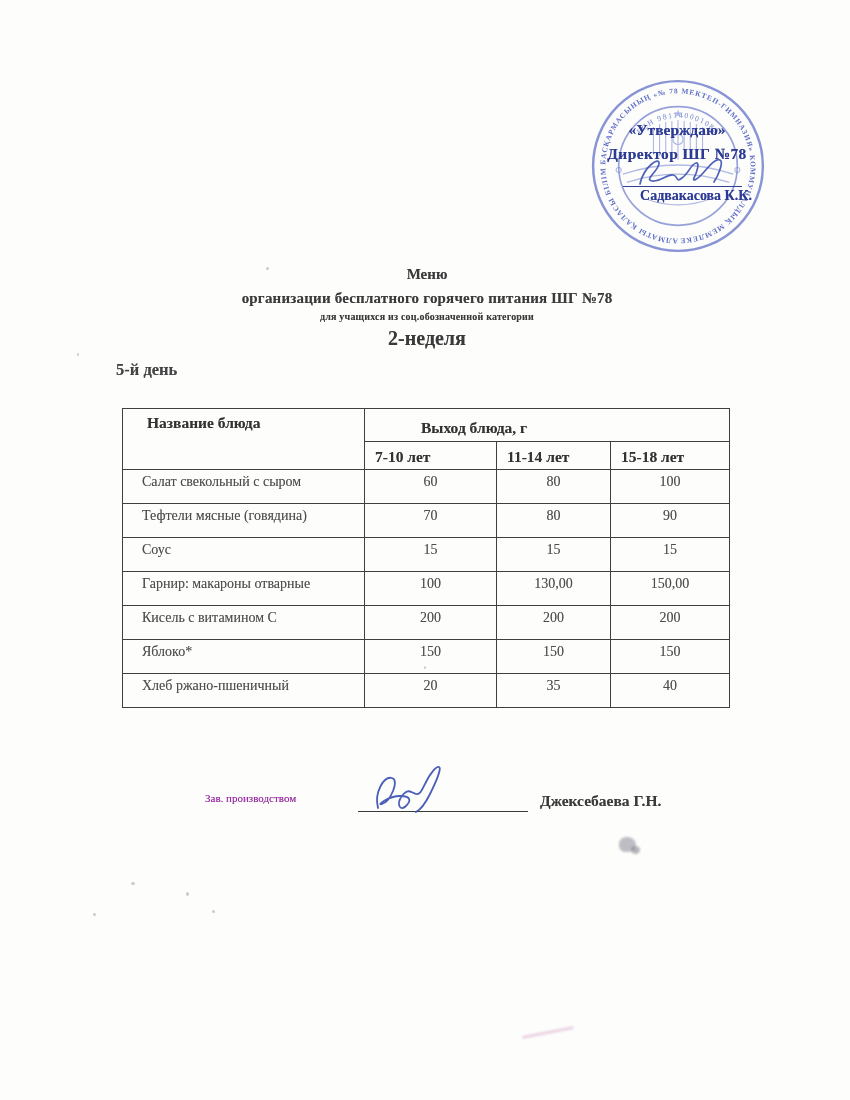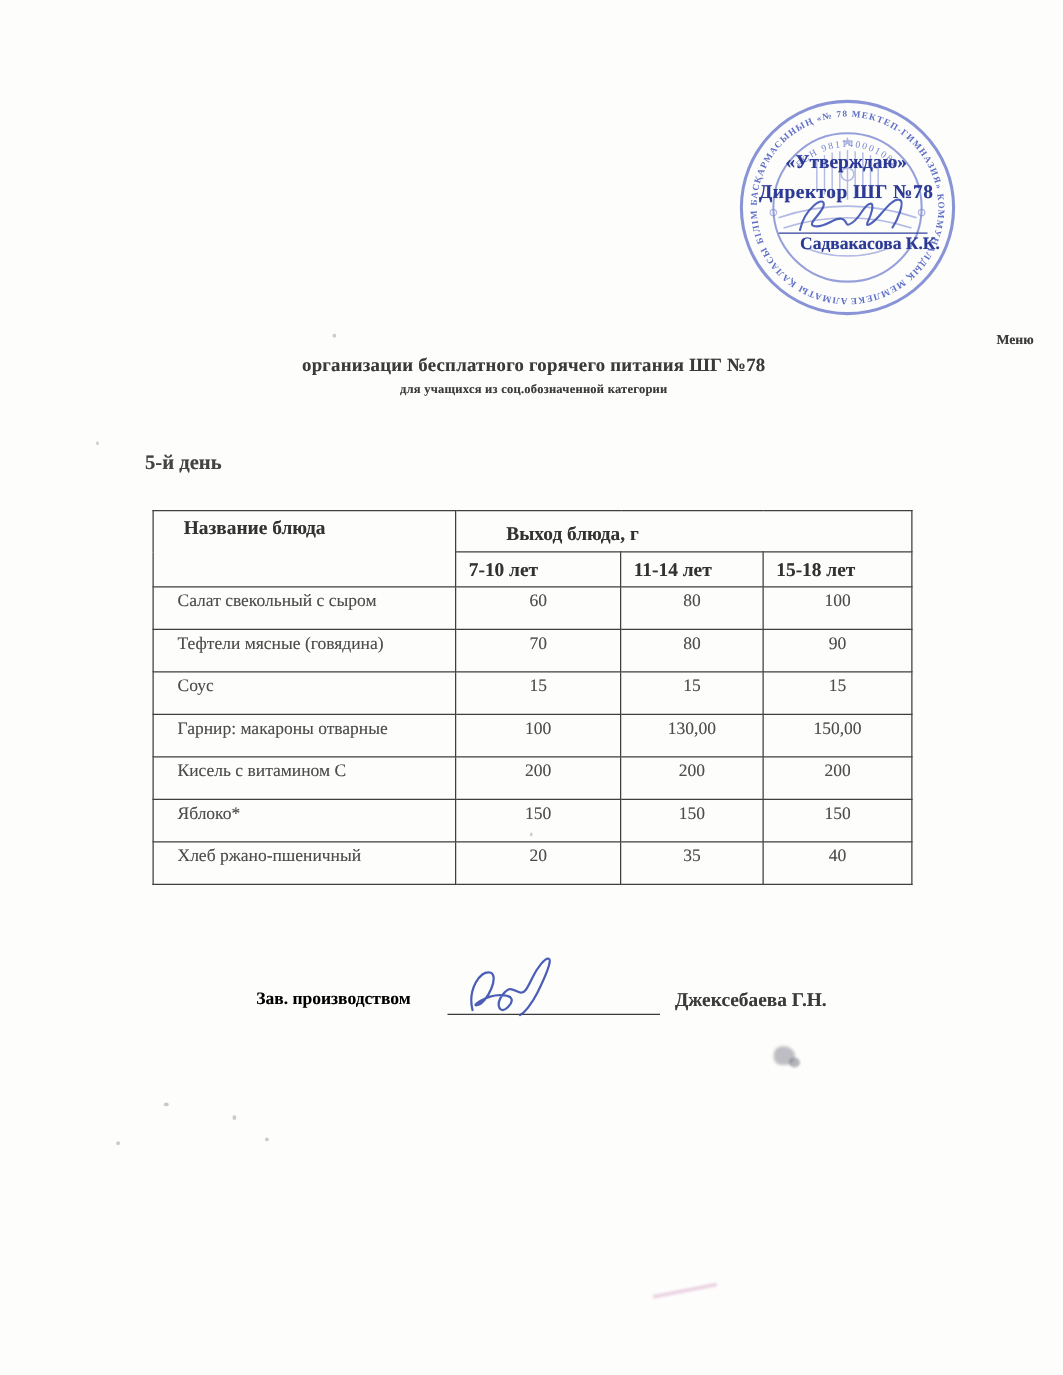--- a/index.html
+++ b/index.html
@@ -18,42 +18,42 @@
   .approve-quoted{left:597px;top:121px;width:160px;font-size:15.5px;}
   .approve-director{left:592px;top:145px;width:170px;font-size:15.5px;letter-spacing:.4px;}
   .approve-underline{left:623px;top:168px;width:119px;height:18px;
     border-bottom:1.6px solid #32409c;}
   .approve-name{left:622px;top:188px;width:148px;font-size:14px;}
   .seal-signature{left:634px;top:150px;width:106px;height:42px;}
 
   
   .title-wrap{left:27px;top:266px;width:800px;text-align:center;}
   .title-wrap div{font-weight:bold;color:#3a3a3a;text-shadow:0 0 .5px rgba(58,58,58,.45);}
-  .t1{font-size:11px;margin-bottom:7px;text-align:right;}
+  .t1{font-size:15px;margin-bottom:7px;}
   .t2{font-size:15px;margin-bottom:4px;letter-spacing:.2px;}
   .t3{font-size:10px;margin-bottom:5px;letter-spacing:.2px;}
   .t4{font-size:20px;margin-top:3px;}
   .day-label{left:116px;top:360px;font-size:16.5px;font-weight:bold;color:#444;
     text-shadow:0 0 .5px rgba(58,58,58,.45);}
 
   
   .menu-table{left:122px;top:408px;width:607px;border-collapse:collapse;table-layout:fixed;}
   .menu-table td,.menu-table th{border:1.6px solid #3f3f3f;overflow:hidden;white-space:nowrap;}
   .menu-table th{font-size:15.5px;color:#323232;text-align:left;font-weight:bold;
     text-shadow:0 0 .5px rgba(50,50,50,.4);}
   .th-dish{vertical-align:top;padding:5px 4px 0 24px;height:27px;}
-  .th-output{padding:5px 4px 0 40px;height:27px;}
+  .th-output{padding:5px 4px 0 56px;height:27px;}
   .th-age{padding:3px 4px 0 10px;height:24px;}
   .menu-table td{font-size:14px;color:#4d4d4d;height:29px;vertical-align:top;
     text-shadow:0 0 .4px rgba(70,70,70,.4);}
   .td-dish{padding:4px 4px 0 19px;text-align:left;}
   .td-val{padding:4px 2px 0 2px;text-align:center;}
 
   
-  .footer-role{left:205px;top:792px;font-size:14px;font-weight:bold;color:#000000;
+  .footer-role{left:205px;top:792px;font-size:11px;font-weight:normal;color:#a21caf;
     text-shadow:0 0 .5px rgba(58,58,58,.45);}
   .footer-line{left:358px;top:793px;width:170px;height:18px;border-bottom:1.6px solid #3a3a3a;}
   .footer-sign{left:370px;top:762px;width:96px;height:54px;}
   .footer-name{left:540px;top:792px;font-size:15.5px;font-weight:bold;color:#3a3a3a;
     text-shadow:0 0 .5px rgba(58,58,58,.45);}
 
   
   .speck{border-radius:50%;background:#8d8d8d;opacity:.45;filter:blur(.4px);}
   .smudge{left:619px;top:837px;width:17px;height:15px;background:#7e7e8c;opacity:.5;
     border-radius:45% 55% 50% 40%;filter:blur(1.2px);}
@@ -106,20 +106,21 @@
 <svg class="abs seal-signature" viewBox="0 0 106 42">
   <path d="M6,34 C10,16 26,6 25,14 C24,21 10,30 18,31 C27,32 33,24 39,25 C45,26 41,33 48,28 C55,23 57,14 62,13 C66,12 63,22 60,28 C58,32 63,30 70,22 C76,15 82,8 86,10 C90,12 84,26 80,32" fill="none" stroke="#3c50b0" stroke-width="1.7" stroke-linecap="round" opacity=".9"></path>
 </svg>
 <div class="abs approve-underline"></div>
 <div class="abs approve-line approve-name">Садвакасова К.К.</div>
 
 <div class="abs title-wrap">
   <div class="t1">Меню</div>
   <div class="t2">организации бесплатного горячего питания ШГ №78</div>
   <div class="t3">для учащихся из соц.обозначенной категории</div>
+  <div class="t4">2-неделя</div>
 </div>
 <div class="abs day-label">5-й день</div>
 
 <table class="abs menu-table">
   <colgroup>
     <col style="width:242px">
       <col style="width:132px">
       <col style="width:114px">
       <col style="width:119px">
   </colgroup>

